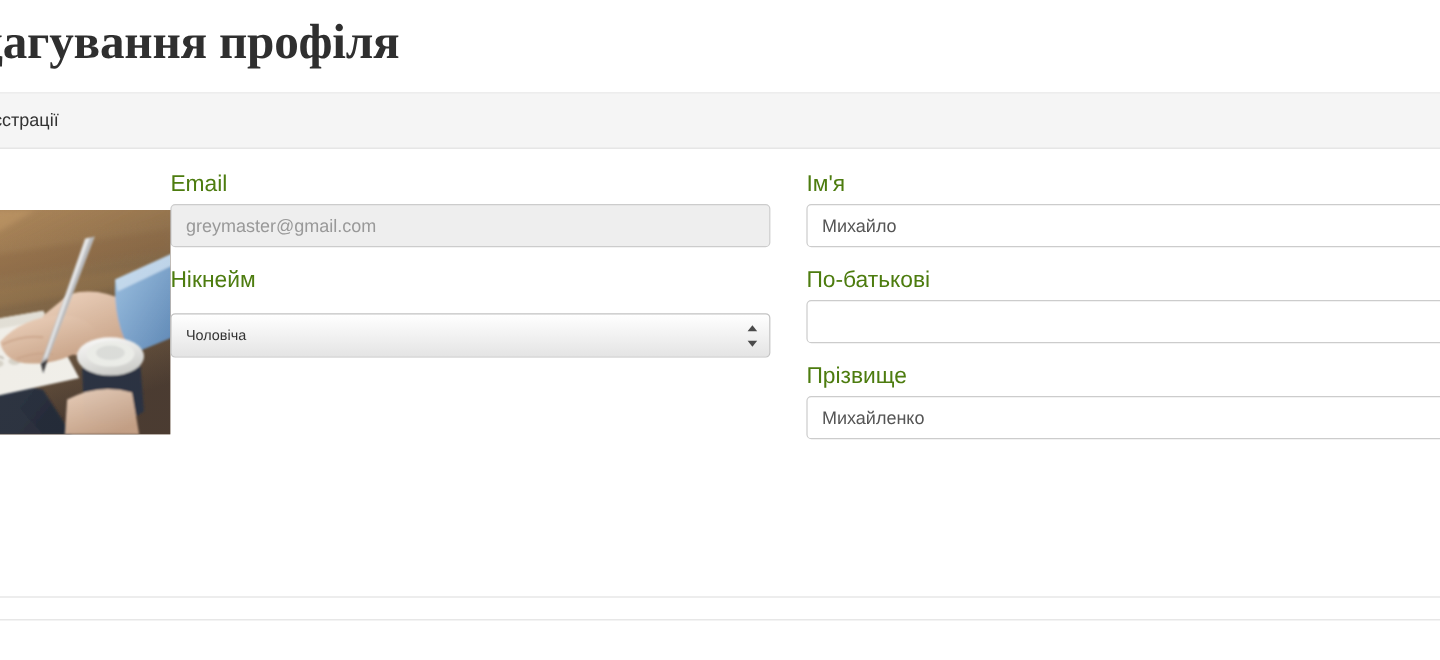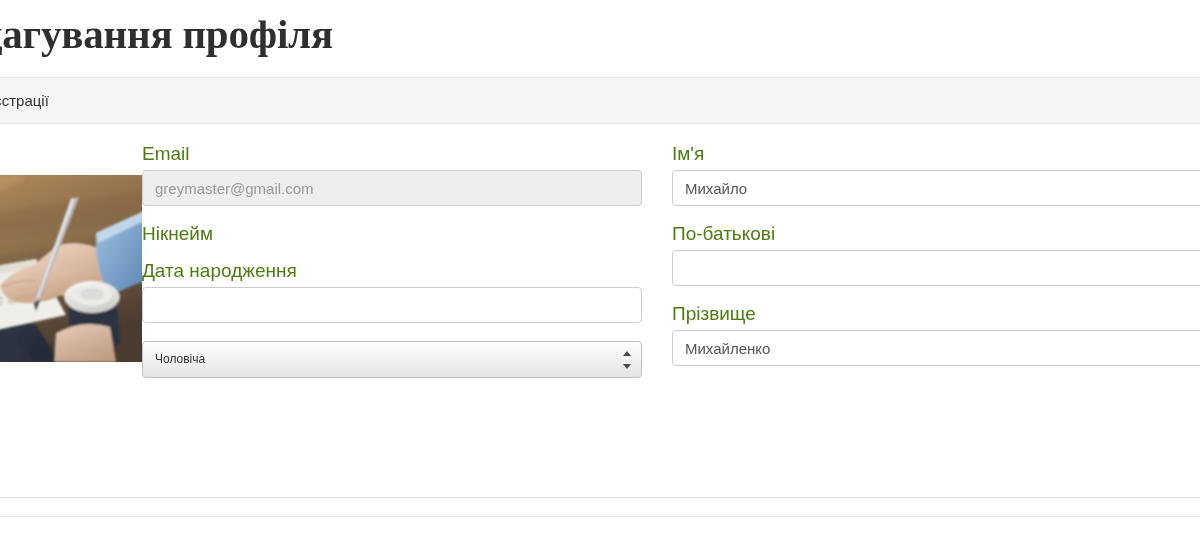--- a/index.html
+++ b/index.html
@@ -305,24 +305,20 @@
 
           <div class="form-group">
             <label class="field-label">Email</label>
             <input class="form-control" type="text" disabled="" placeholder="greymaster@gmail.com" style="">
           </div>
 
           <div class="form-group">
             <label class="field-label">Нікнейм</label>
           </div>
 
-          <div class="form-group">
-            <label class="field-label">Дата народження</label>
-            <input class="form-control" type="text" value="" style="">
-          </div>
 
           <div class="form-group">
             <div class="select-wrap">
               <select class="form-select"><option value="Чоловіча">Чоловіча</option><option value="Жіноча">Жіноча</option></select>
               <span class="select-arrows">
                 <i class="up"></i>
                   <i class="down"></i>
               </span>
             </div>
           </div>

